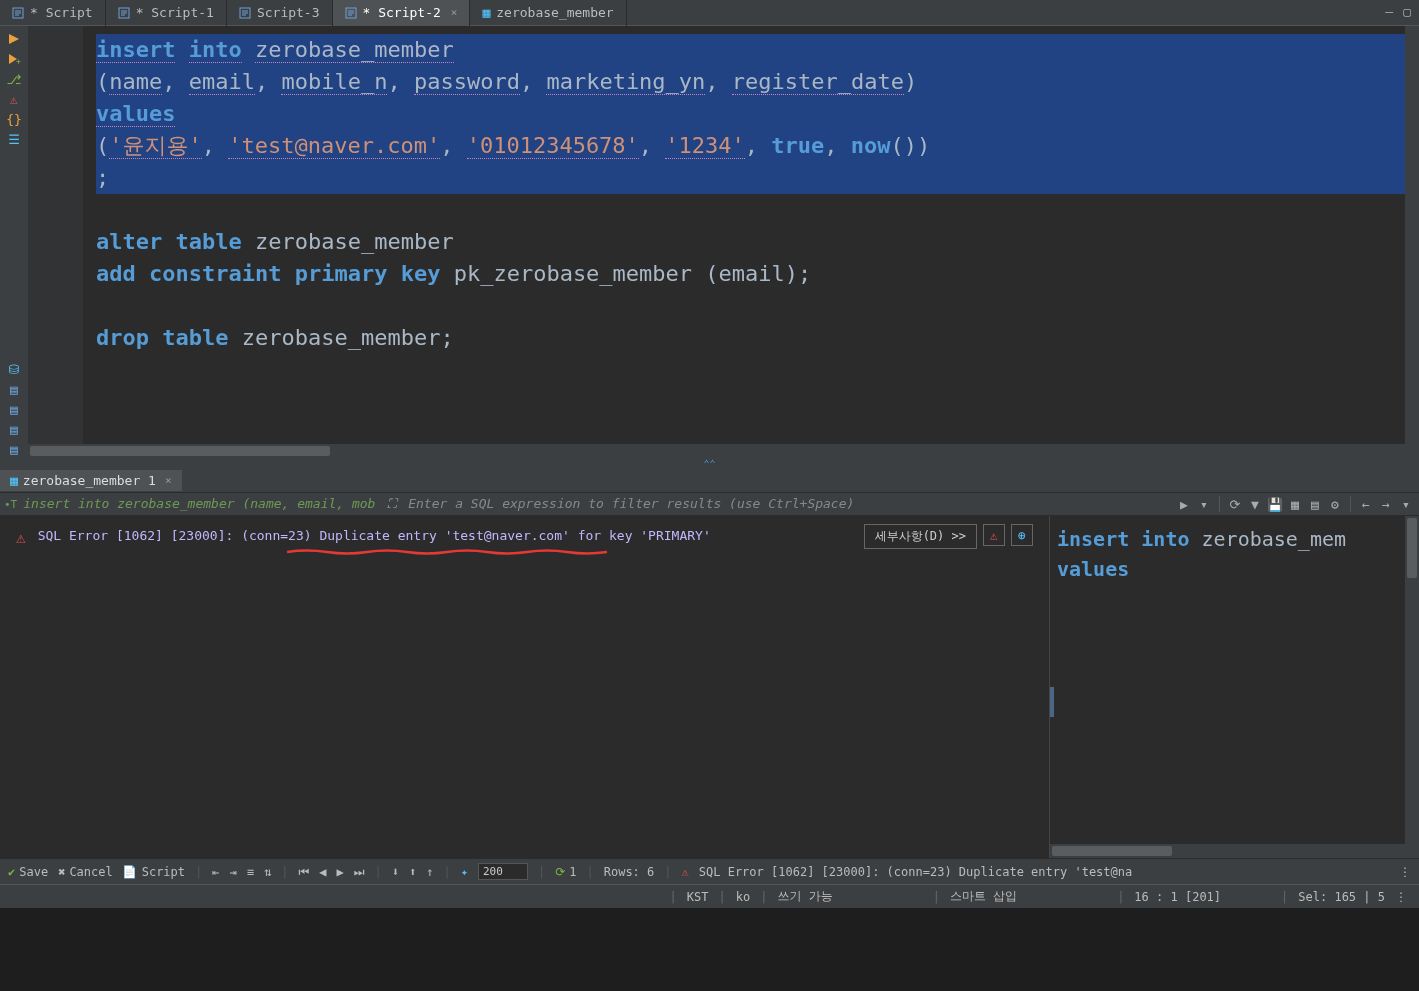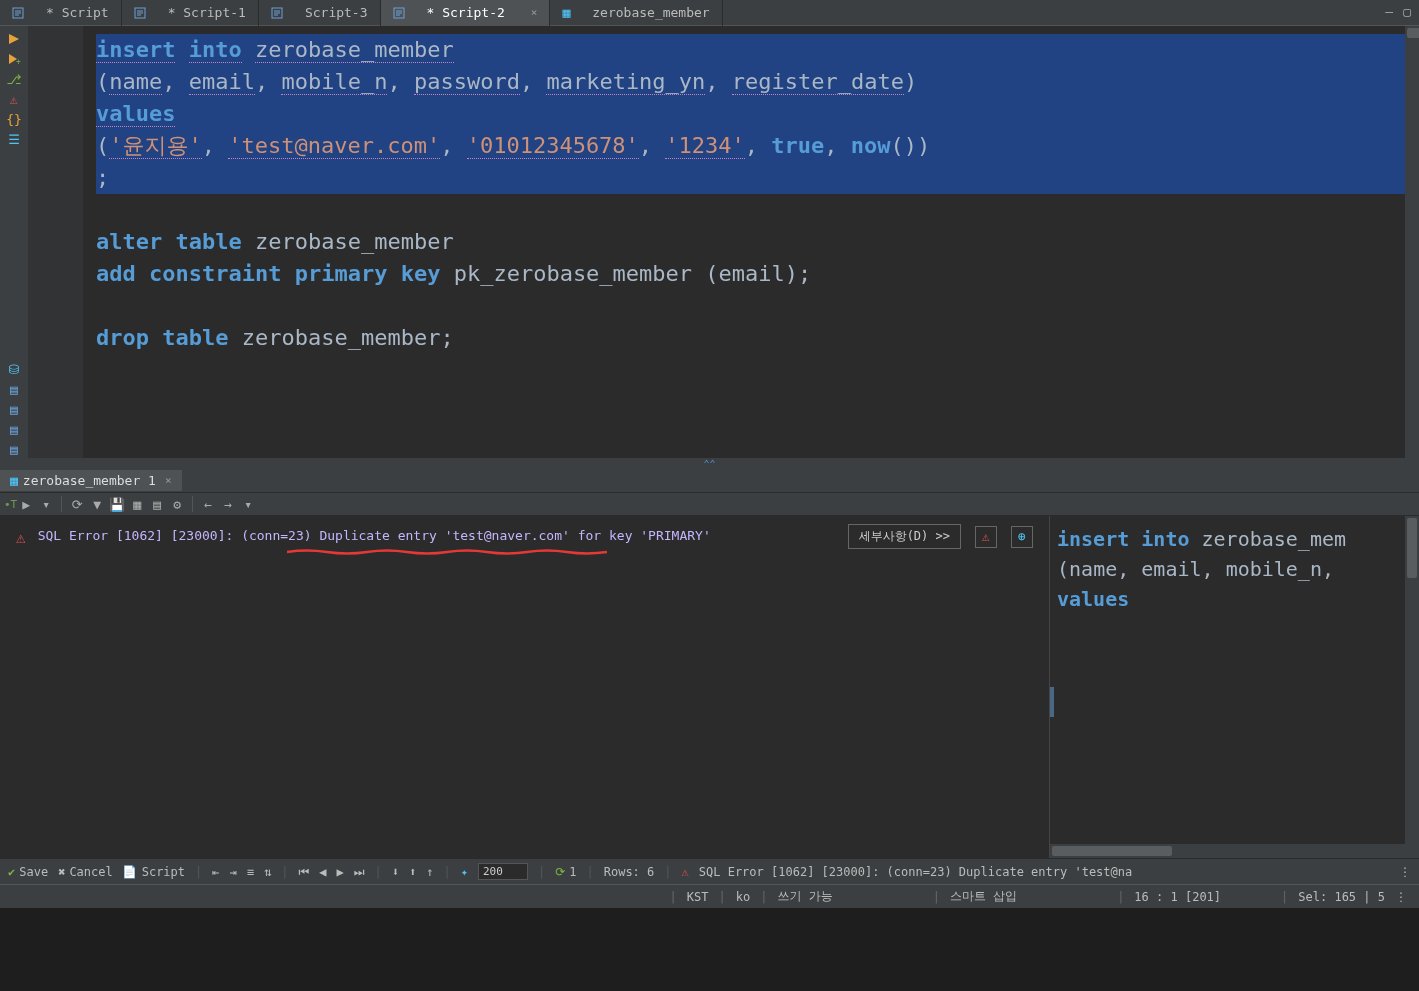--- a/index.html
+++ b/index.html
@@ -1,24 +1,24 @@
 <!DOCTYPE html>
 <html><head>
 <meta charset="utf-8">
 <style>
 *{margin:0;padding:0;box-sizing:border-box;font-family:Consolas,monospace}
 body{background:#2b2b2b;color:#a9b7c6;width:1419px;height:991px;overflow:hidden;font-size:13px}
 .tabs{background:#3c3f41;height:26px;display:flex;align-items:center;border-bottom:1px solid #515658}
-.tab{padding:4px 12px;display:flex;align-items:center;gap:22px;color:#bbb;cursor:pointer;height:26px;border-right:1px solid #2b2b2b}
+.tab{padding:4px 12px;display:flex;align-items:center;gap:6px;color:#bbb;cursor:pointer;height:26px;border-right:1px solid #2b2b2b}
 .tab.active{background:#4e5254;color:#fff}
 .close-x{color:#999;margin-left:4px;font-size:11px}
 .main{display:flex;height:432px}
 .left-toolbar{width:28px;background:#3c3f41;display:flex;flex-direction:column;padding-top:4px;gap:2px;align-items:center}
 .tool-icon{width:18px;height:18px;display:flex;align-items:center;justify-content:center;cursor:pointer}
-.editor-wrap{flex:1;display:flex;position:relative}
+.editor-wrap{flex:1;display:flex;flex-direction:column;position:relative}
 .editor{flex:1;background:#2b2b2b;padding:8px 0 8px 8px;font-size:22px;line-height:32px;overflow:auto;position:relative}
 .gutter{position:absolute;left:0;top:0;width:55px;height:100%;background:#313335}
 .code{margin-left:60px;font-family:Consolas,monospace;white-space:pre}
 .sel{background:#214283}
 .kw{color:#569cd6;font-weight:bold}
 .id{color:#a9b7c6}
 .str{color:#ce9178}
 .punct{color:#a9b7c6}
 .wavy{border-bottom:1px dotted #c586c0}
 .hscroll{height:14px;background:#3c3f41;position:relative}
@@ -31,21 +31,21 @@
 .filter-placeholder{color:#888;font-style:italic}
 .filter-btns{display:flex;gap:2px;align-items:center}
 .filter-btn{width:18px;height:18px;display:flex;align-items:center;justify-content:center;cursor:pointer;color:#aaa}
 .vdiv{width:1px;height:16px;background:#555;margin:0 4px}
 .results-body{display:flex;height:342px;background:#2b2b2b}
 .error-panel{flex:1;padding:12px 16px;position:relative}
 .error-row{display:flex;align-items:flex-start;gap:12px}
 .warn-icon{color:#e05252;font-size:16px}
 .error-text{color:#c4b5fd;font-size:13px}
 .underline-red{position:absolute;left:287px;top:33px;width:320px;height:6px}
-.error-btns{position:absolute;right:16px;top:8px;display:flex;gap:14px;align-items:center}
+.error-btns{position:absolute;right:16px;top:8px;display:flex;gap:6px;align-items:flex-start}
 .detail-btn{border:1px solid #666;padding:3px 10px;color:#ccc;background:transparent;cursor:pointer;font-size:12px}
 .small-btn{width:22px;height:22px;border:1px solid #666;display:flex;align-items:center;justify-content:center;cursor:pointer}
 .preview-panel{width:370px;border-left:1px solid #444;padding:8px 7px;font-size:20px;line-height:30px;overflow:hidden;position:relative}
 .preview-panel .hscroll{position:absolute;bottom:0;left:0;right:0}
 .preview-panel .vscroll{position:absolute;right:0;top:0;bottom:14px;width:14px;background:#3c3f41}
 .vscroll-thumb{position:absolute;top:2px;left:2px;width:10px;height:60px;background:#5a5d5f;border-radius:2px}
 .handle{position:absolute;left:-4px;top:50%;width:8px;height:30px;background:#4a6785;cursor:ew-resize}
 .action-bar{height:26px;background:#3c3f41;display:flex;align-items:center;padding:0 8px;gap:10px;color:#bbb;font-size:12px;border-top:1px solid #2b2b2b}
 .ab-item{display:flex;align-items:center;gap:4px;cursor:pointer}
 .ab-sep{color:#555}
@@ -139,20 +139,25 @@
 <div class="results-tabs">
   <div class="results-tab">
     <span style="color:#4fc3f7">▦</span>
     <span>zerobase_member 1</span>
     <span class="close-x">×</span>
   </div>
 </div>
 
 <div class="filter-bar">
   <span style="color:#6e9955;font-size:11px">•T</span>
+  <span class="filter-input">
+    <span style="color:#6e9955">insert into zerobase_member (name, email, mob</span>
+    <span style="color:#aaa;margin:0 4px">⛶</span>
+    <span class="filter-placeholder">Enter a SQL expression to filter results (use Ctrl+Space)</span>
+  </span>
   <div class="filter-btns">
     <span class="filter-btn">▶</span>
     <span class="filter-btn">▾</span>
     <div class="vdiv"></div>
     <span class="filter-btn">⟳</span>
     <span class="filter-btn">▼</span>
     <span class="filter-btn" style="color:#4fc3f7">💾</span>
     <span class="filter-btn">▦</span>
     <span class="filter-btn">▤</span>
     <span class="filter-btn">⚙</span>
@@ -175,21 +180,20 @@
     <div class="error-btns">
       <button class="detail-btn">세부사항(D) &gt;&gt;</button>
       <div class="small-btn" style="color:#e05252">⚠</div>
       <div class="small-btn" style="color:#4fc3f7">⊕</div>
     </div>
   </div>
   <div class="preview-panel">
     <div class="handle"></div>
     <div id="preview-code">
         <div><span class="kw">insert</span><span class=""> </span><span class="kw">into</span><span class=""> </span><span class="id">zerobase_mem</span></div>
-        <div><span class="punct">(</span><span class="id">name</span><span class="punct">, </span><span class="id">email</span><span class="punct">, </span><span class="id">mobile_n</span><span class="punct">,</span></div>
         <div><span class="kw">values</span></div>
       </div>
     <div class="vscroll">
         <div class="vscroll-thumb"></div>
       </div>
     <div class="hscroll">
         <div class="hscroll-thumb" style="width:120px"></div>
       </div>
   </div>
 </div>

